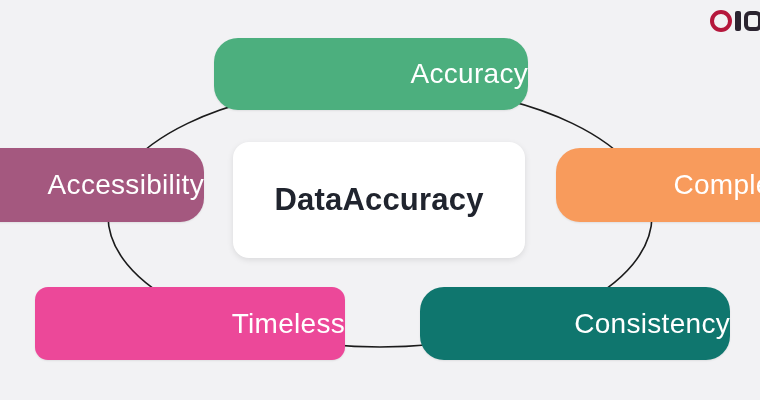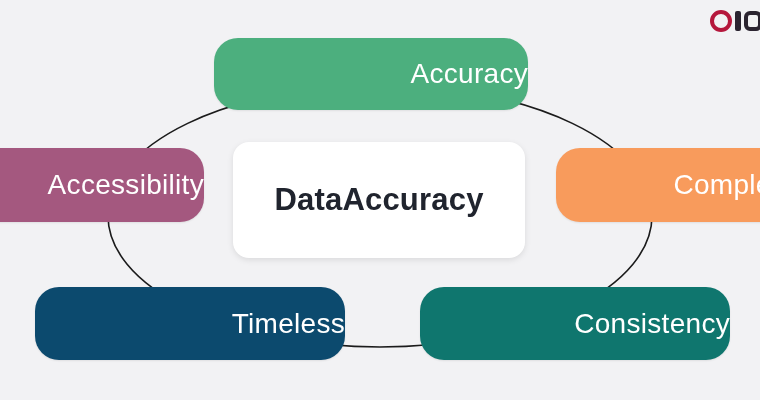--- a/index.html
+++ b/index.html
@@ -116,21 +116,21 @@
   </div>
 
   <div class="node node-accessibility" style="background-color: rgb(164, 88, 127);">
     <span>Accessibility</span>
   </div>
 
   <div class="node node-completeness" style="background-color: rgb(248, 155, 92);">
     <span>Completeness</span>
   </div>
 
-  <div class="node node-timeless" style="background-color: #0c4a6e;">
+  <div class="node node-timeless" style="background-color: #ec4899; border-radius: 13px;">
     <span>Timeless</span>
   </div>
 
   <div class="node node-consistency" style="background-color: #0f766e;">
     <span>Consistency</span>
   </div>
 
   <div class="center-node" style="background-color: rgb(255, 255, 255);">
     <div style="color: rgb(32, 36, 46);">Data</div>
     <div style="color: rgb(32, 36, 46);">Accuracy</div>

